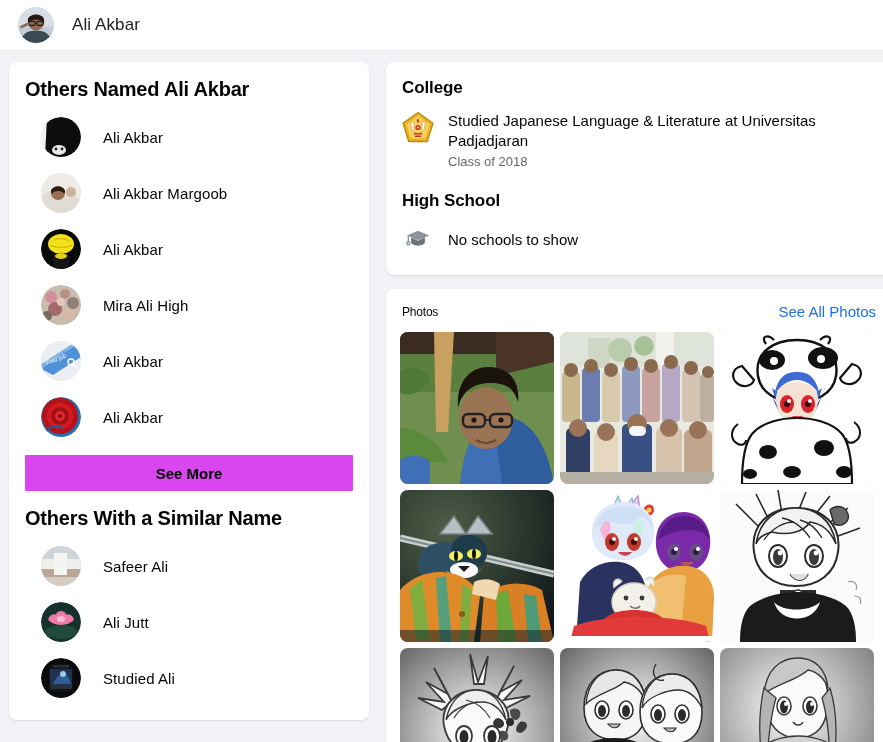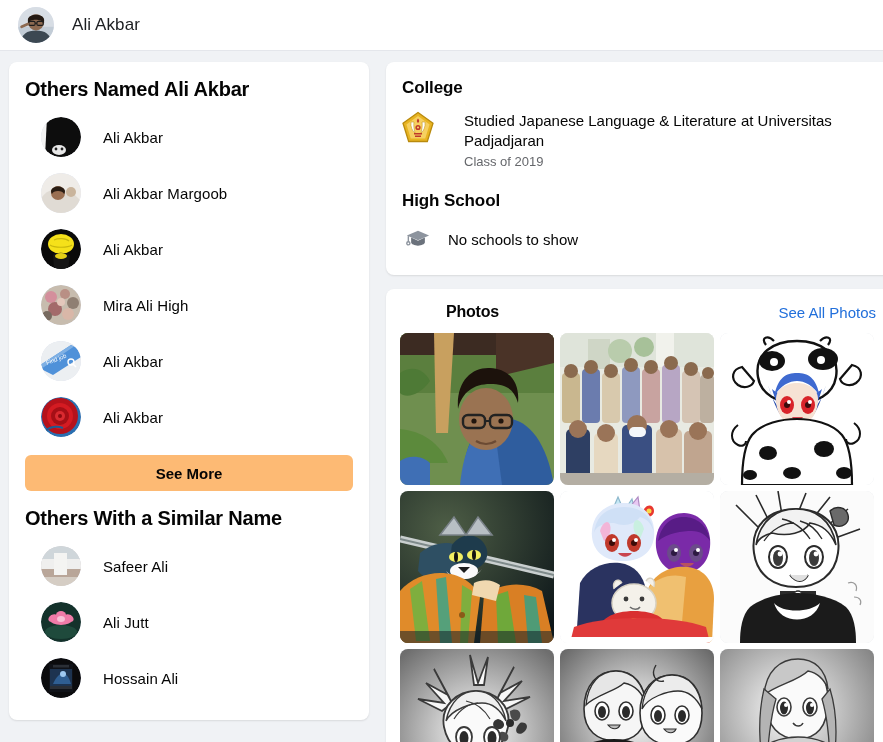--- a/index.html
+++ b/index.html
@@ -112,23 +112,23 @@
     color: #050505;
     font-weight: 400;
     letter-spacing: .1px;
   }
 
   .see-more-btn {
     display: block;
     width: 100%;
     margin-top: 10px;
     height: 36px;
-    background: #fdba74;
+    background: #d946ef;
     border: none;
-    border-radius: 6px;
+    border-radius: 1px;
     font-family: inherit;
     font-size: 15px;
     font-weight: 600;
     color: #050505;
     cursor: pointer;
   }
 
   
   .edu-card { padding: 16px 18px 18px 14px; }
 
@@ -145,21 +145,21 @@
     display: flex;
     align-items: flex-start;
     margin-top: 12px;
     padding-left: 0;
   }
   .edu-icon {
     width: 36px; height: 36px;
     flex: 0 0 auto;
     display: flex; align-items: center; justify-content: center;
   }
-  .edu-text { margin-left: 28px; padding-top: 1px; }
+  .edu-text { margin-left: 12px; padding-top: 1px; }
   .edu-primary {
     font-size: 15px;
     color: #050505;
     line-height: 20px;
     max-width: 395px;
   }
   .edu-secondary {
     font-size: 13px;
     color: #65676b;
     margin-top: 3px;
@@ -183,25 +183,24 @@
     padding: 14px 16px 0 14px;
     overflow: hidden;
   }
   .photos-header {
     display: flex;
     align-items: center;
     justify-content: space-between;
     padding: 0 0 12px 2px;
   }
   .photos-title {
-    font-size: 16px;
-    font-weight: 700;
+    font-size: 12px;
+    font-weight: 400;
     letter-spacing: -.2px;
     color: #050505;
-    margin-left: 44px;
   }
   .see-all-link {
     font-size: 15px;
     color: #216fdb;
     text-decoration: none;
     cursor: pointer;
     padding-right: 14px;
   }
 
   .photo-grid {
@@ -448,21 +447,21 @@
                   <rect width="40" height="40" fill="#0b0b0d"></rect>
                   <rect x="8" y="6" width="24" height="28" fill="#101218"></rect>
                   <rect x="9" y="11" width="22" height="17" fill="#1d3350"></rect>
                   <path d="M12 26c3-7 7-11 10-11s6 4 8 11z" fill="#2f5e92"></path>
                   <circle cx="22" cy="16" r="3" fill="#9ec8f0"></circle>
                   <rect x="9" y="28" width="22" height="3" fill="#2b2f36"></rect>
                   <rect x="12" y="7" width="16" height="2.5" fill="#2b2f36"></rect>
                 </g>
               </svg>
           </span>
-          <span class="person-name">Hossain Ali</span>
+          <span class="person-name">Studied Ali</span>
         </li>
 
       </ul>
     </div>
   </div>
 
   <div class="col-right">
 
     <div class="card edu-card">
 
@@ -476,21 +475,21 @@
             <path d="M18 8.6c-1.6 1.6-1.6 3.4 0 4.5 1.6-1.1 1.6-2.9 0-4.5z" fill="#c0392b"></path>
             <path d="M11 12c-.6 5 1.4 9 4 11-1-4-1.6-8-1-11z" fill="#ffffff" stroke="#b98a0d" stroke-width=".5"></path>
             <path d="M25 12c.6 5-1.4 9-4 11 1-4 1.6-8 1-11z" fill="#ffffff" stroke="#b98a0d" stroke-width=".5"></path>
             <circle cx="18" cy="17.5" r="2.6" fill="#c0392b"></circle>
             <circle cx="18" cy="17.5" r="1.1" fill="#f6d060"></circle>
             <path d="M14 23h8v1.6h-8zM15 25.4h6V27h-6z" fill="#c0392b"></path>
           </svg>
         </span>
         <span class="edu-text">
           <span class="edu-primary" style="display:block;">Studied Japanese Language &amp; Literature at Universitas Padjadjaran</span>
-          <span class="edu-secondary" style="display:block;">Class of 2019</span>
+          <span class="edu-secondary" style="display:block;">Class of 2018</span>
         </span>
       </div>
 
       <div class="edu-heading hs">High School</div>
 
       <div class="hs-row">
         <span class="edu-icon">
           <svg viewBox="0 0 28 28" width="26" height="26">
             <path d="M14 5 26 10.2 14 15.4 2 10.2z" fill="#8d949e"></path>
             <path d="M6.6 12.4v5.2c0 2 3.6 3.6 7.4 3.6s7.4-1.6 7.4-3.6v-5.2L14 15.8z" fill="#6b727c"></path>

